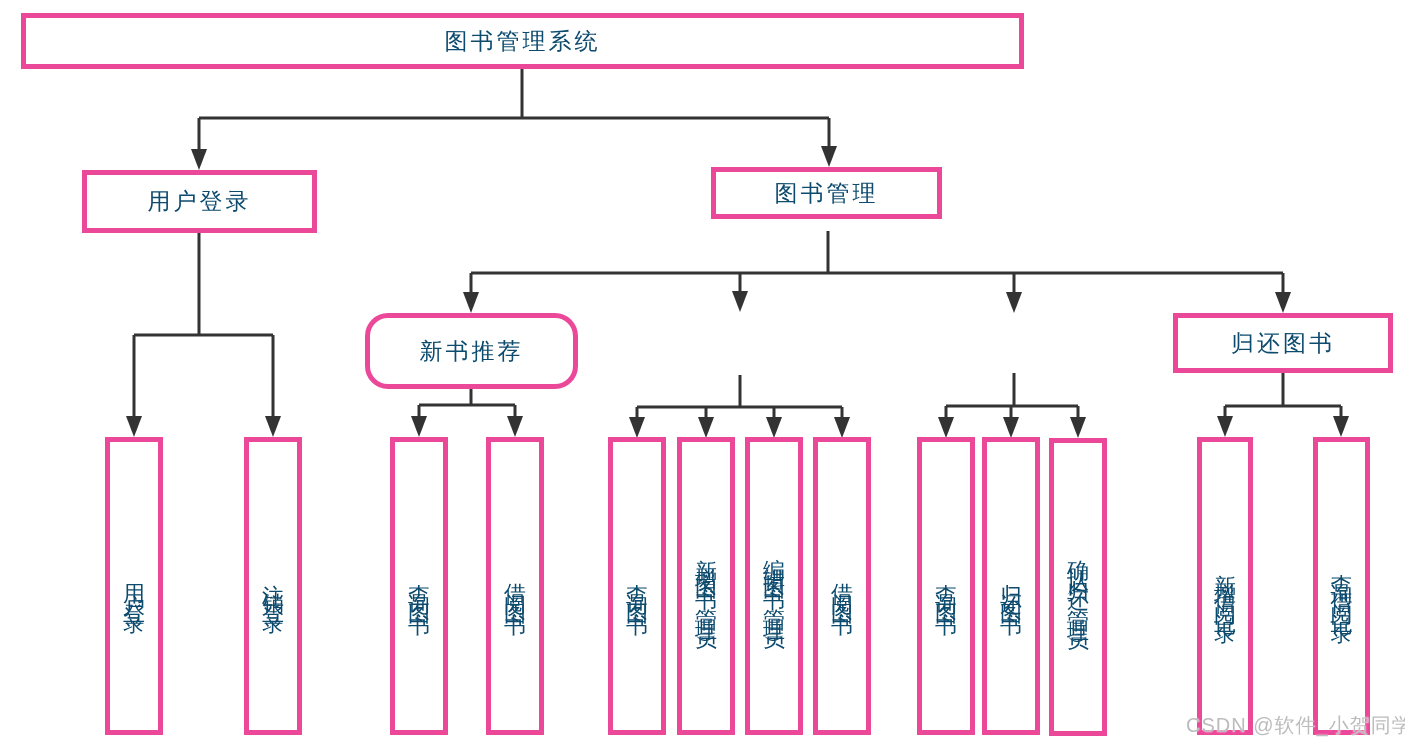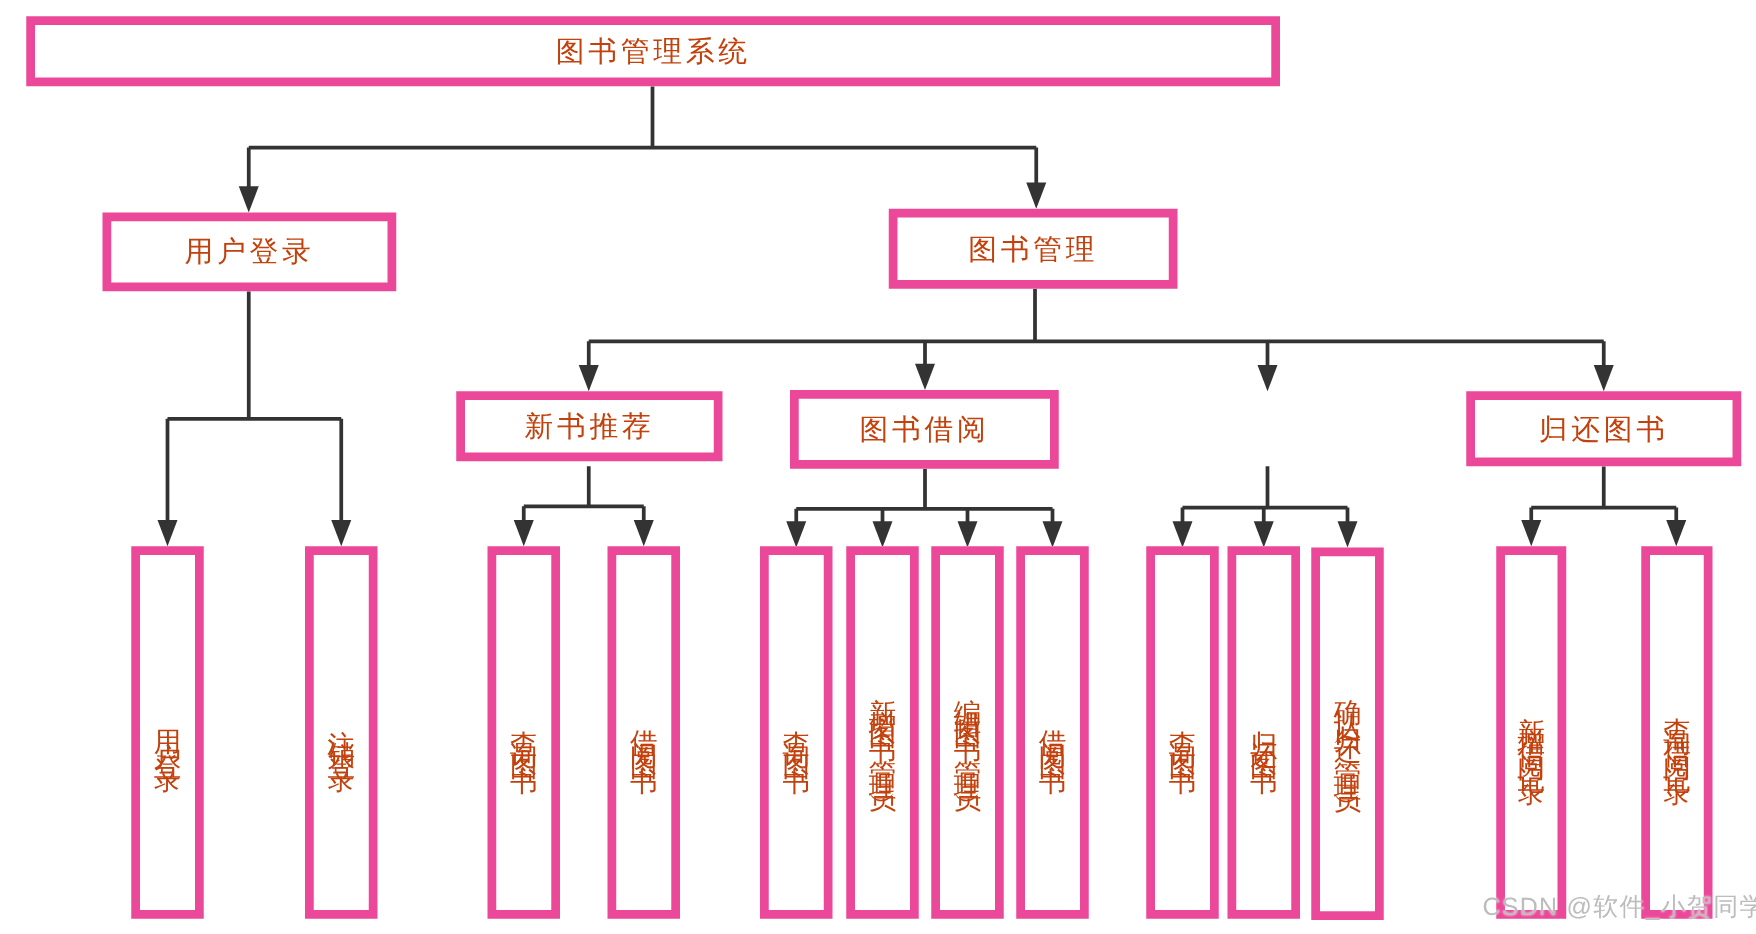--- a/index.html
+++ b/index.html
@@ -7,26 +7,26 @@
     position:relative;
     width:1405px;height:747px;
     background:#ffffff;
     overflow:hidden;
     font-family:"Liberation Sans","DejaVu Sans",sans-serif;
   }
   #wires{position:absolute;left:0;top:0;}
   .node{
     position:absolute;
     box-sizing:border-box;
-    border:7px solid #ec4899;
+    border:5px solid #ec4899;
     background:#ffffff;
     display:flex;
     align-items:center;
     justify-content:center;
-    color:#c2410c;
+    color:#0c4a6e;
   }
   .hbox{
     font-size:23px;
     letter-spacing:3px;
   }
   .vbox{
     writing-mode:vertical-rl;
     text-orientation:mixed;
     font-size:22px;
     letter-spacing:10px;
@@ -112,29 +112,26 @@
     <path class="ah" d="M1333,416 L1349,416 L1341,437 Z"></path>
   </svg>
 
   <div class="node hbox" style="left:21px;top:13px;width:1003px;height:56px;">
     <span>图书管理系统</span>
   </div>
 
   <div class="node hbox" style="left:82px;top:170px;width:235px;height:63px;">
     <span>用户登录</span>
   </div>
-  <div class="node hbox" style="left:711px;top:167px;width:231px;height:64px;">
+  <div class="node hbox" style="left:711px;top:167px;width:231px;height:52px;">
     <span>图书管理</span>
   </div>
 
-  <div class="node hbox" style="left:365px;top:313px;width:213px;height:56px;">
+  <div class="node hbox" style="left:365px;top:313px;width:213px;height:76px;border-radius:23px;">
     <span>新书推荐</span>
-  </div>
-  <div class="node hbox" style="left:632px;top:312px;width:215px;height:63px;">
-    <span>图书借阅</span>
   </div>
   <div class="node hbox" style="left:1173px;top:313px;width:220px;height:60px;">
     <span>归还图书</span>
   </div>
 
   <div class="node vbox" style="left:105px;top:437px;width:58px;height:298px;">
     <span>用户登录</span>
   </div>
   <div class="node vbox" style="left:244px;top:437px;width:58px;height:298px;">
     <span>注销登录</span>

